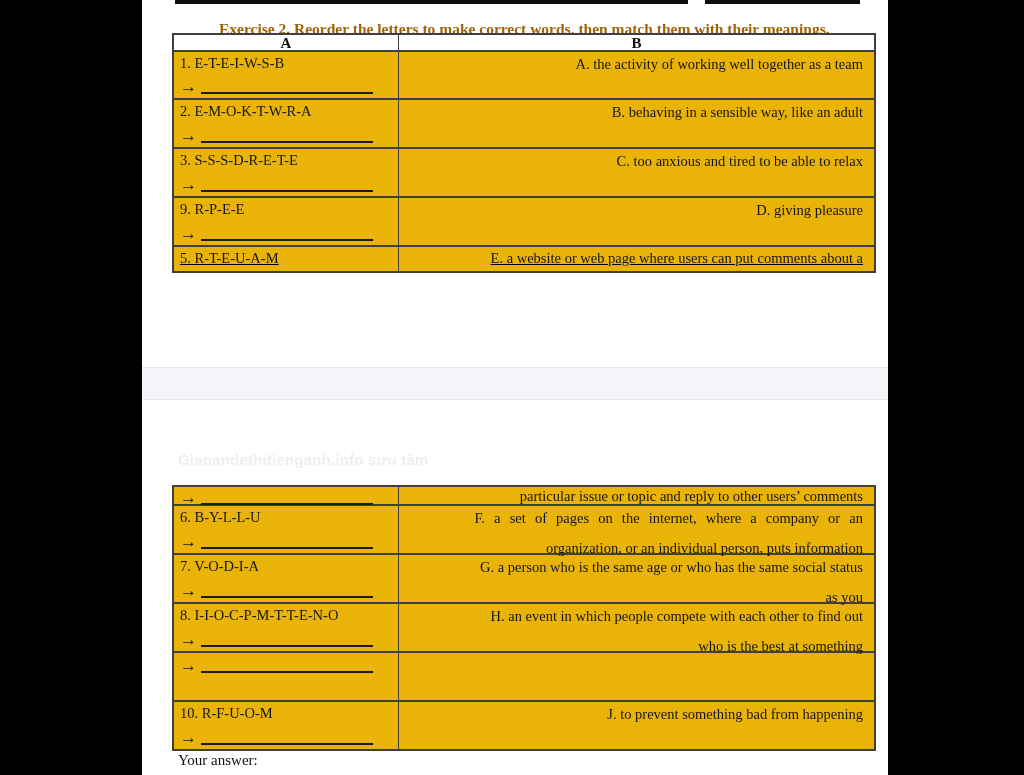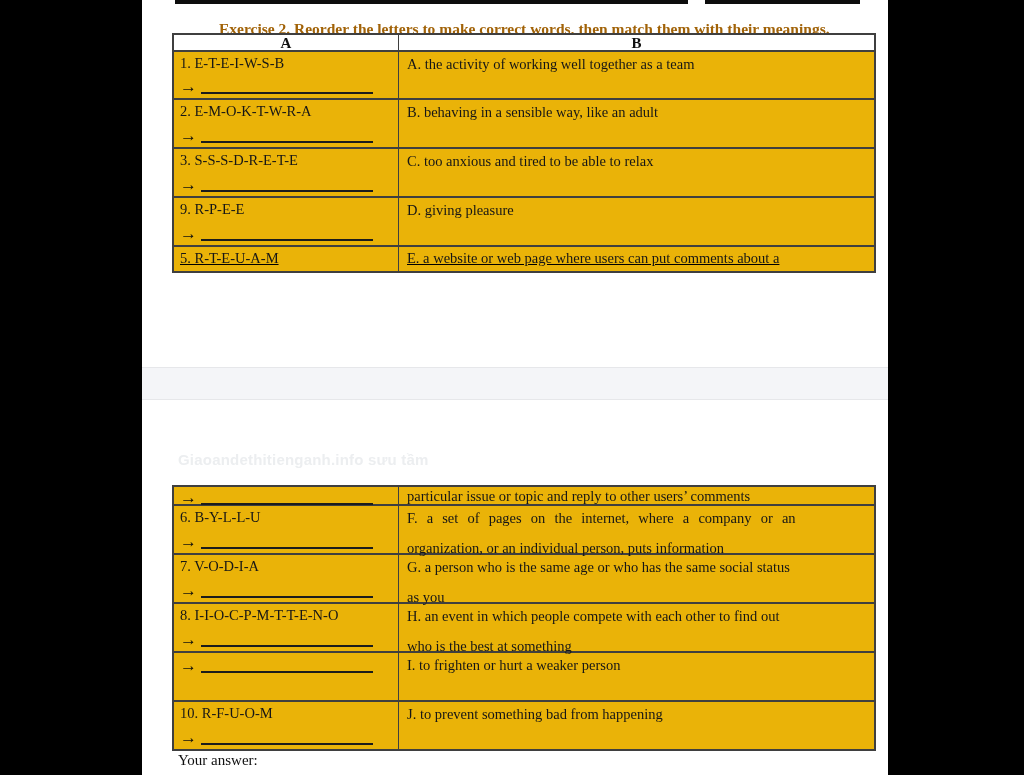--- a/index.html
+++ b/index.html
@@ -35,21 +35,21 @@
     width:225px;border-right:1px solid #3f3f3f;box-sizing:border-box;
     display:flex;flex-direction:column;justify-content:space-between;
     padding:2px 4px 4px 6px;
   }
   .cont .ca{flex-direction:row;justify-content:flex-start;padding-top:0;}
   .partial .ca{justify-content:flex-start;}
   .word{font-size:14.5px;color:#161616;line-height:18px;white-space:nowrap;}
   .ansline{display:flex;align-items:flex-end;height:18px;}
   .arrow{font-weight:bold;font-size:17px;line-height:14px;color:#0e0e0e;}
   .blank{display:inline-block;width:172px;height:14px;border-bottom:2px solid #1c1c1c;margin-left:4px;}
-  .cb{flex:1;padding:2px 11px 0 8px;box-sizing:border-box;}
+  .cb{flex:1;padding:2px 11px 0 8px;box-sizing:border-box;text-align:right;}
   .bline{font-size:14.5px;color:#161616;min-height:30px;line-height:20px;}
   .cont .bline{min-height:0;line-height:15px;}
   .partial .bline{min-height:0;line-height:19px;}
   .bline.wide{word-spacing:5.5px;}
   .pagebreak{
     position:absolute;left:0;top:367px;width:746px;height:33px;box-sizing:border-box;
     background:#f4f5f8;border-top:1px solid #e6e7ea;border-bottom:1px solid #e6e7ea;
   }
   .watermark{
     position:absolute;left:36px;top:451px;
@@ -188,23 +188,20 @@
             <div class="bline">who is the best at something</div>
           </div>
         </div>
         <div class="trow">
           <div class="ca">
             <div class="ansline">
               <span class="arrow">→</span>
               <span class="blank"></span>
             </div>
           </div>
-          <div class="cb">
-            <div class="bline">I. to frighten or hurt a weaker person</div>
-          </div>
         </div>
         <div class="trow">
           <div class="ca">
             <div class="word">10. R-F-U-O-M</div>
             <div class="ansline">
               <span class="arrow">→</span>
               <span class="blank"></span>
             </div>
           </div>
           <div class="cb">

